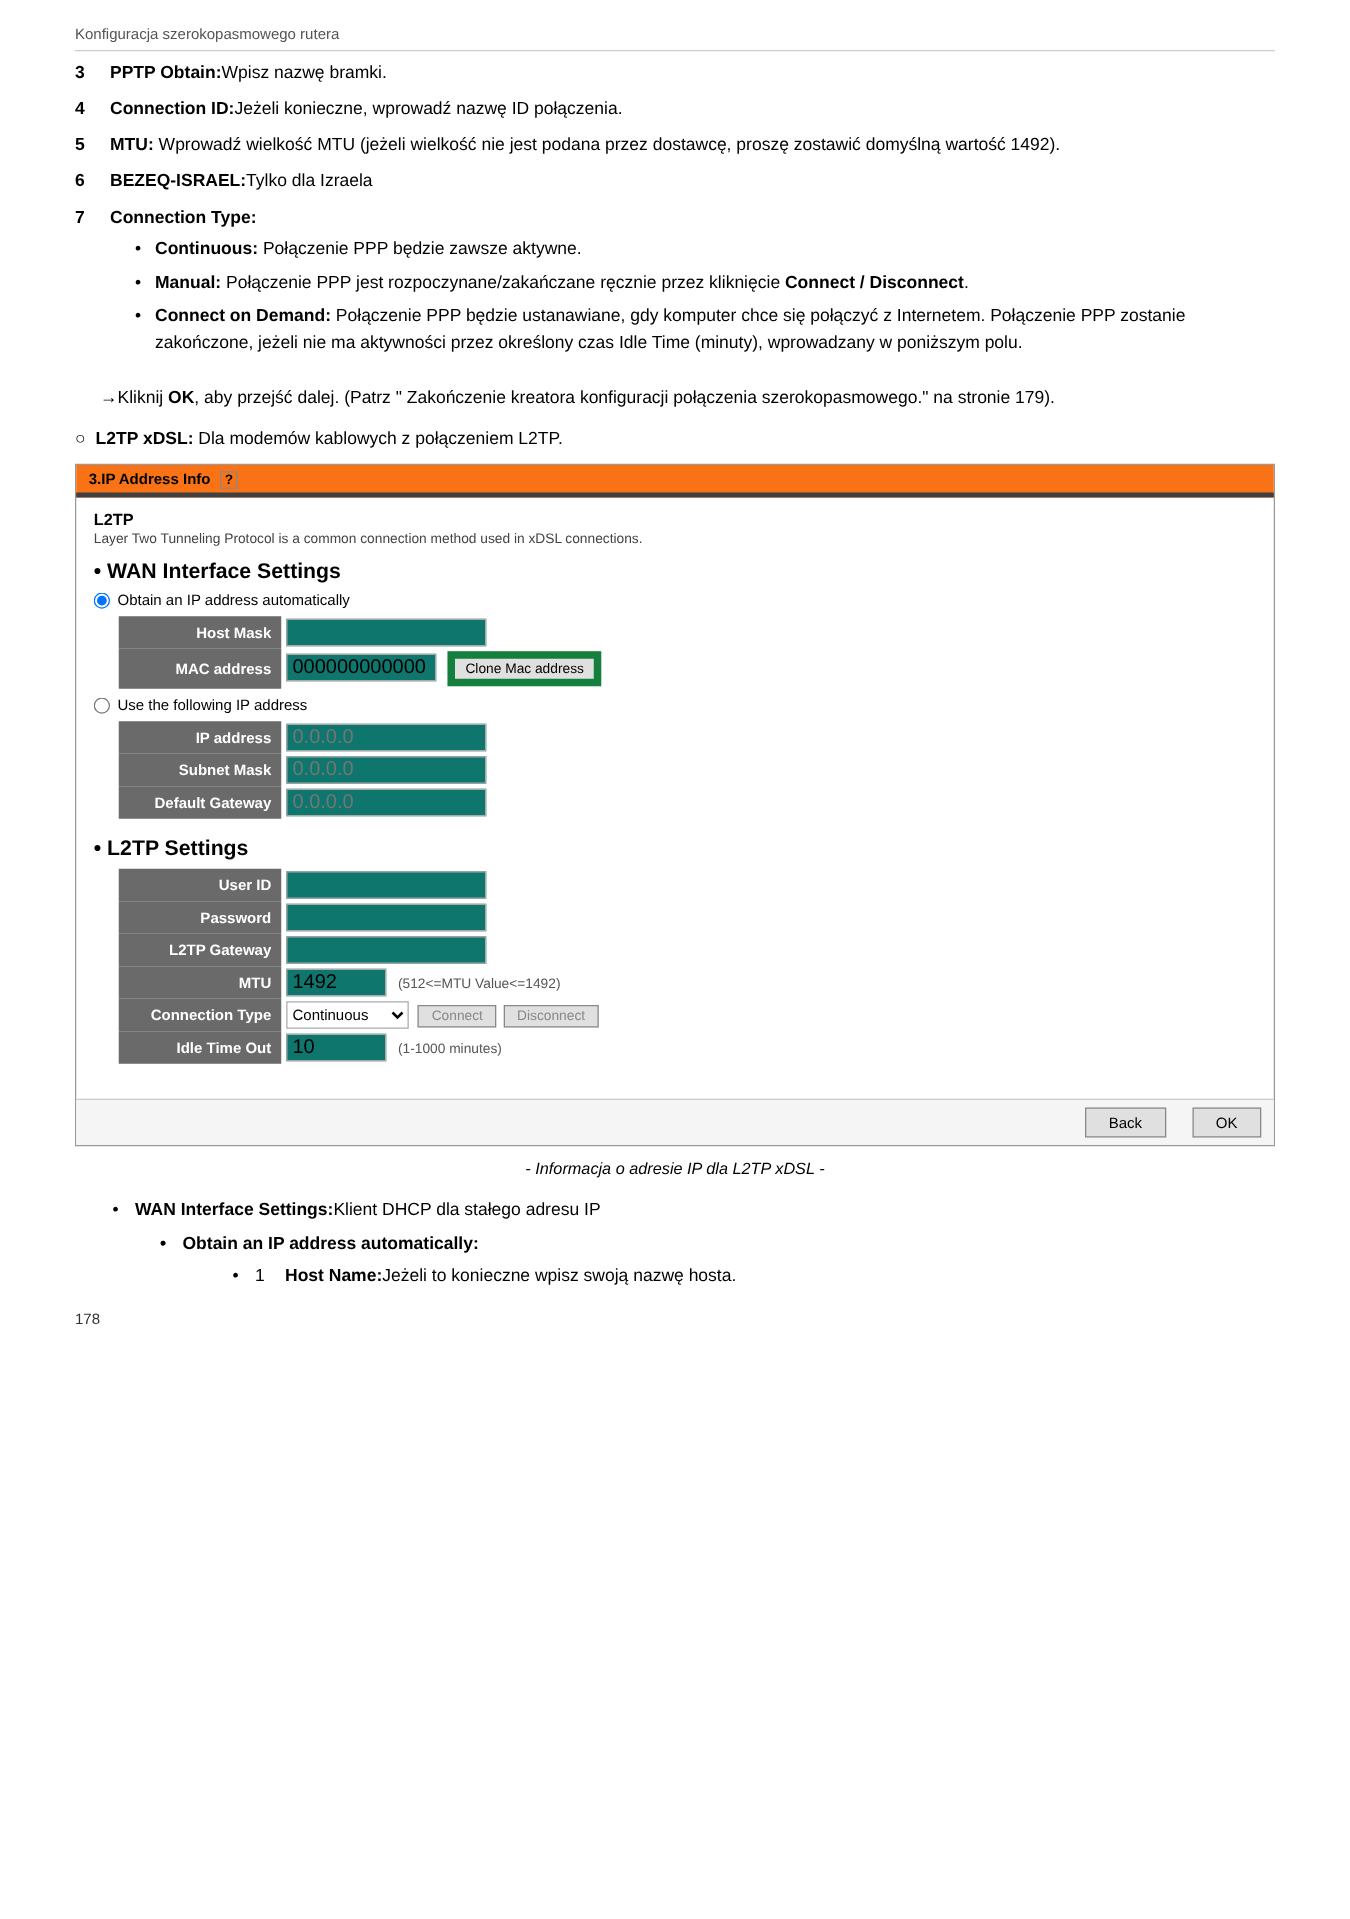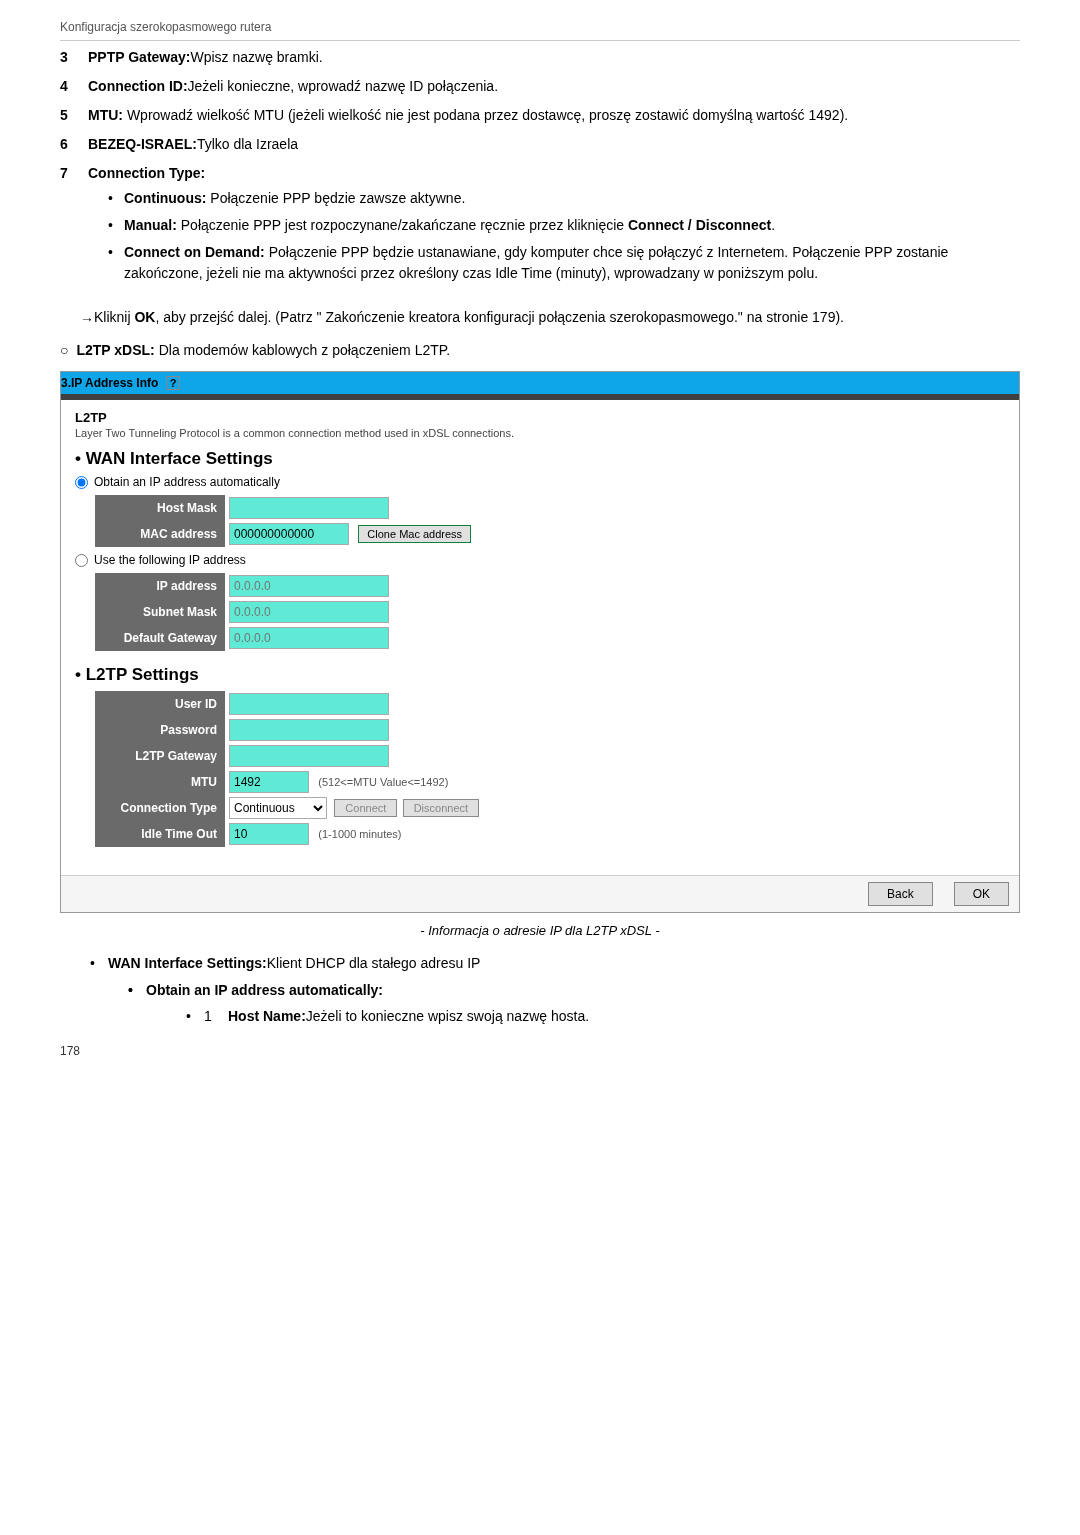--- a/index.html
+++ b/index.html
@@ -71,25 +71,25 @@
       margin-right: 8px;
       font-size: 14px;
     }
     .section-panel {
       border: 1px solid #999;
       margin: 10px 0 10px 0;
       padding: 0;
       background: #fff;
     }
     .panel-header {
-      background: #0ea5e9;
-      padding: 4px 0;
+      background: #f97316;
+      padding: 4px 10px;
       font-size: 12px;
       font-weight: bold;
-      border-bottom: 6px solid #404040;
+      border-bottom: 4px solid #404040;
     }
     .panel-body {
       padding: 10px 14px 14px 14px;
     }
     .panel-title-l2tp {
       font-weight: bold;
       font-size: 13px;
       margin-bottom: 2px;
     }
     .panel-subtitle {
@@ -132,36 +132,36 @@
       width: 130px;
       padding: 3px 8px;
       font-size: 12px;
     }
     .form-table td.input-cell {
       padding-left: 4px;
     }
     .form-input {
       border: 1px solid #aaa;
       padding: 4px 4px;
-      font-size: 12px;
+      font-size: 16px;
       height: 22px;
-      background: #5eead4;
+      background: #0f766e;
     }
     .form-input-wide {
       width: 160px;
     }
     .form-input-medium {
       width: 120px;
     }
     .form-input-small {
       width: 80px;
     }
     .btn-clone {
       background: #e0e0e0;
-      border: 1px solid #15803d;
+      border: 6px solid #15803d;
       padding: 2px 8px;
       font-size: 11px;
       cursor: pointer;
       margin-left: 6px;
     }
     .hint-text {
       font-size: 11px;
       color: #555;
       margin-left: 6px;
     }
@@ -258,21 +258,21 @@
 
   <div class="top-header">
     <span>Konfiguracja szerokopasmowego rutera</span>
   </div>
 
   <ol class="numbered-list">
 
     <li>
       <span class="num bold">3</span>
       <span class="content">
-        <span class="bold">PPTP Gateway:</span><span>Wpisz nazwę bramki.</span>
+        <span class="bold">PPTP Obtain:</span><span>Wpisz nazwę bramki.</span>
       </span>
     </li>
 
     <li>
       <span class="num bold">4</span>
       <span class="content">
         <span class="bold">Connection ID:</span><span>Jeżeli konieczne, wprowadź nazwę ID połączenia.</span>
       </span>
     </li>
 

